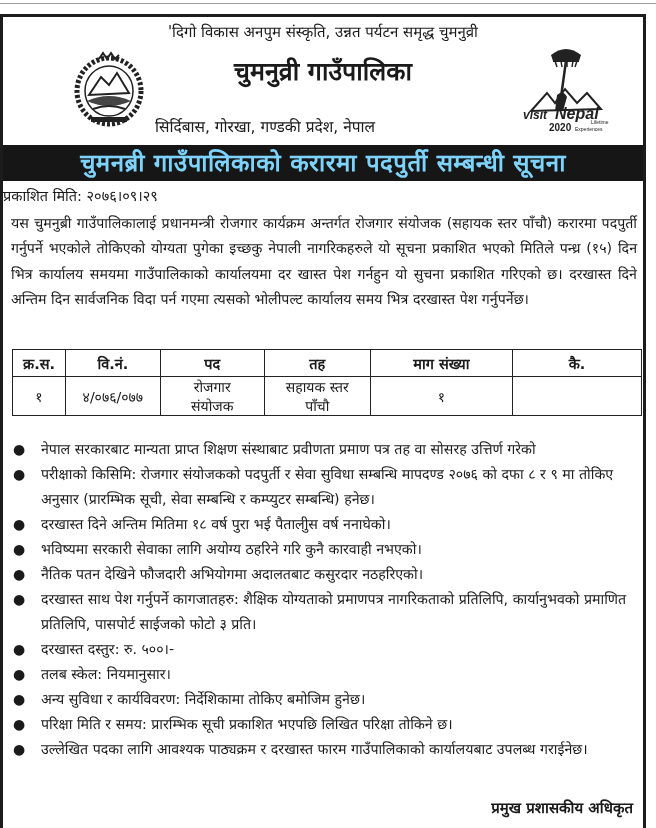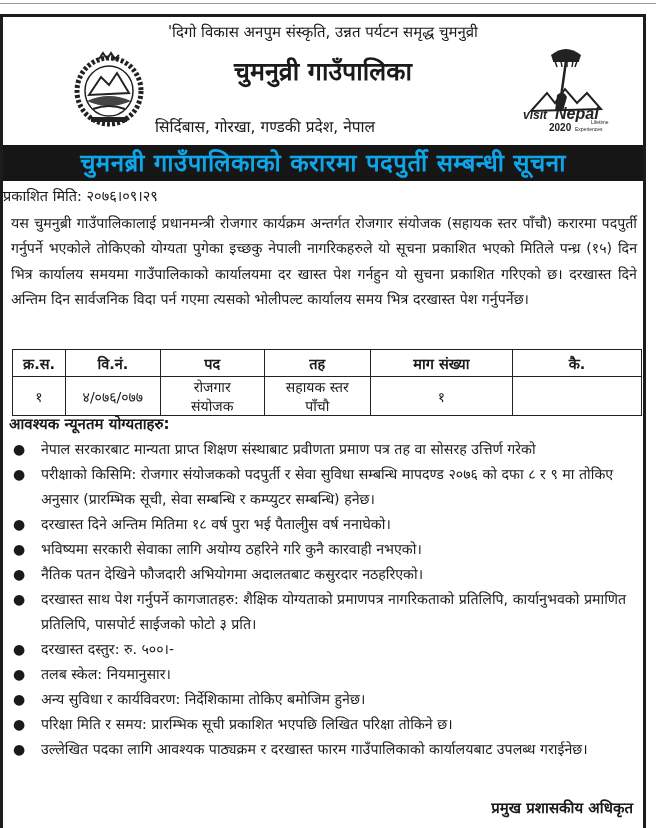--- a/index.html
+++ b/index.html
@@ -9,21 +9,21 @@
   .frame { position:absolute; left:0; top:14px; width:646px; height:820px;
            border:3px solid #1c1c1c; border-bottom:none; box-sizing:border-box; }
   .header { position:absolute; left:0; top:0; width:640px; height:126px; }
   .slogan { position:absolute; left:0; width:640px; top:4px; text-align:center; font-size:15px; }
   .org-name { position:absolute; left:0; width:640px; top:36px; text-align:center; font-size:25px; font-weight:bold; }
   .office { position:absolute; left:0; width:640px; top:72px; text-align:center; font-size:15.5px; }
   .address { position:absolute; left:0; width:524px; top:98px; text-align:center; font-size:15.5px; }
   .emblem { position:absolute; left:68px; top:34px; width:76px; height:76px; }
   .visit-logo { position:absolute; left:498px; top:28px; width:90px; height:92px;margin-left:20px; }
   .banner { position:absolute; left:0; top:128px; width:640px; height:36px; background:#161616;
-            color:#0ea5e9; text-align:center; font-size:24px; font-weight:bold; line-height:36px; letter-spacing:0.5px; }
+            color:#7dd3fc; text-align:center; font-size:24px; font-weight:bold; line-height:36px; letter-spacing:0.5px; }
   .pubdate { position:absolute; left:0; width:548px; top:168px; text-align:left; font-size:14.5px; }
   .body-para { position:absolute; left:8px; width:626px; top:194px; font-size:14.2px; line-height:25.3px;
                text-align:justify; }
   table.vac { position:absolute; left:9px; top:332px; width:630px; border-collapse:collapse; font-size:14px; }
   table.vac td, table.vac th { border:1.5px solid #222; text-align:center; height:26px; padding:0 10px; }
   table.vac th { font-weight:bold; font-size:14.5px; }
   .req-title { position:absolute; left:6px; top:396px; font-size:15px; font-weight:bold; }
   ul.reqs { position:absolute; left:0; top:420px; width:640px; margin:0; padding:0; list-style:none;
             font-size:14.2px; line-height:25px; }
   ul.reqs li { position:relative; padding-left:38px; padding-right:4px; }
@@ -103,21 +103,20 @@
       <td>१</td>
       <td>४/०७६/०७७</td>
       <td>रोजगार संयोजक</td>
       <td>सहायक स्तर पाँचौ</td>
       <td>१</td>
       <td></td>
     </tr>
   </tbody>
     </table>
 
-  <div class="req-title">आवश्यक न्यूनतम योग्यताहरु:</div>
 
   <ul class="reqs">
     <li><span class="bullet">●</span><b></b><span>नेपाल सरकारबाट मान्यता प्राप्त शिक्षण संस्थाबाट प्रवीणता प्रमाण पत्र तह वा सोसरह उत्तिर्ण गरेको</span></li>
     <li><span class="bullet">●</span><b>परीक्षाको किसिमि:</b><span> रोजगार संयोजकको पदपुर्ती र सेवा सुविधा सम्बन्धि मापदण्ड २०७६ को दफा ८ र ९ मा तोकिए अनुसार (प्रारम्भिक सूची, सेवा सम्बन्धि र कम्प्युटर सम्बन्धि) हनेछ।</span></li>
     <li><span class="bullet">●</span><b></b><span>दरखास्त दिने अन्तिम मितिमा १८ वर्ष पुरा भई पैतालीुस वर्ष ननाघेको।</span></li>
     <li><span class="bullet">●</span><b></b><span>भविष्यमा सरकारी सेवाका लागि अयोग्य ठहरिने गरि कुनै कारवाही नभएको।</span></li>
     <li><span class="bullet">●</span><b></b><span>नैतिक पतन देखिने फौजदारी अभियोगमा अदालतबाट कसुरदार नठहरिएको।</span></li>
     <li><span class="bullet">●</span><b>दरखास्त साथ पेश गर्नुपर्ने कागजातहरु:</b><span> शैक्षिक योग्यताको प्रमाणपत्र नागरिकताको प्रतिलिपि, कार्यानुभवको प्रमाणित प्रतिलिपि, पासपोर्ट साईजको फोटो ३ प्रति।</span></li>
     <li><span class="bullet">●</span><b>दरखास्त दस्तुर:</b><span> रु. ५००।-</span></li>
     <li><span class="bullet">●</span><b>तलब स्केल:</b><span> नियमानुसार।</span></li>

